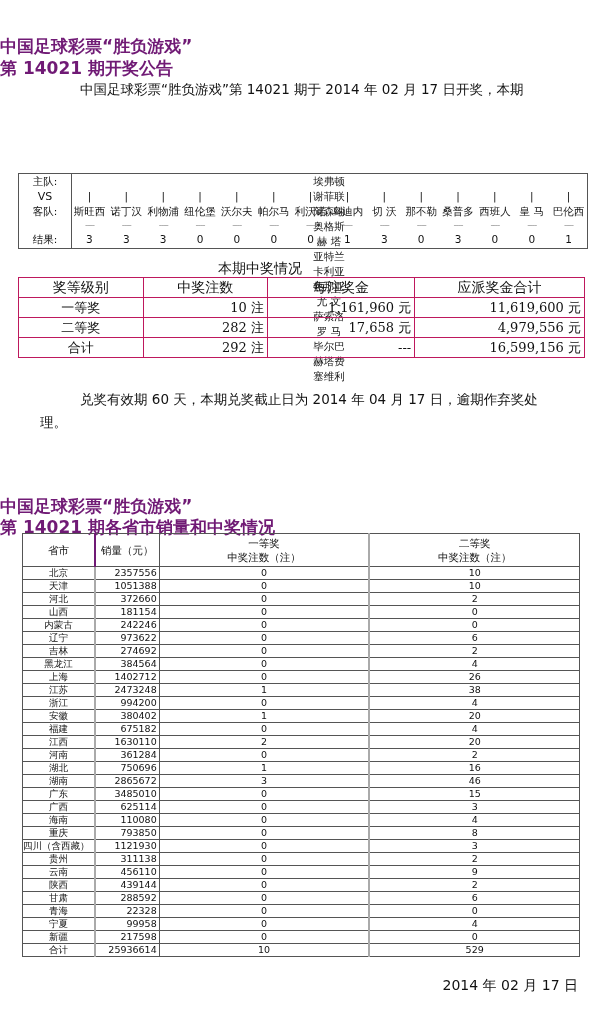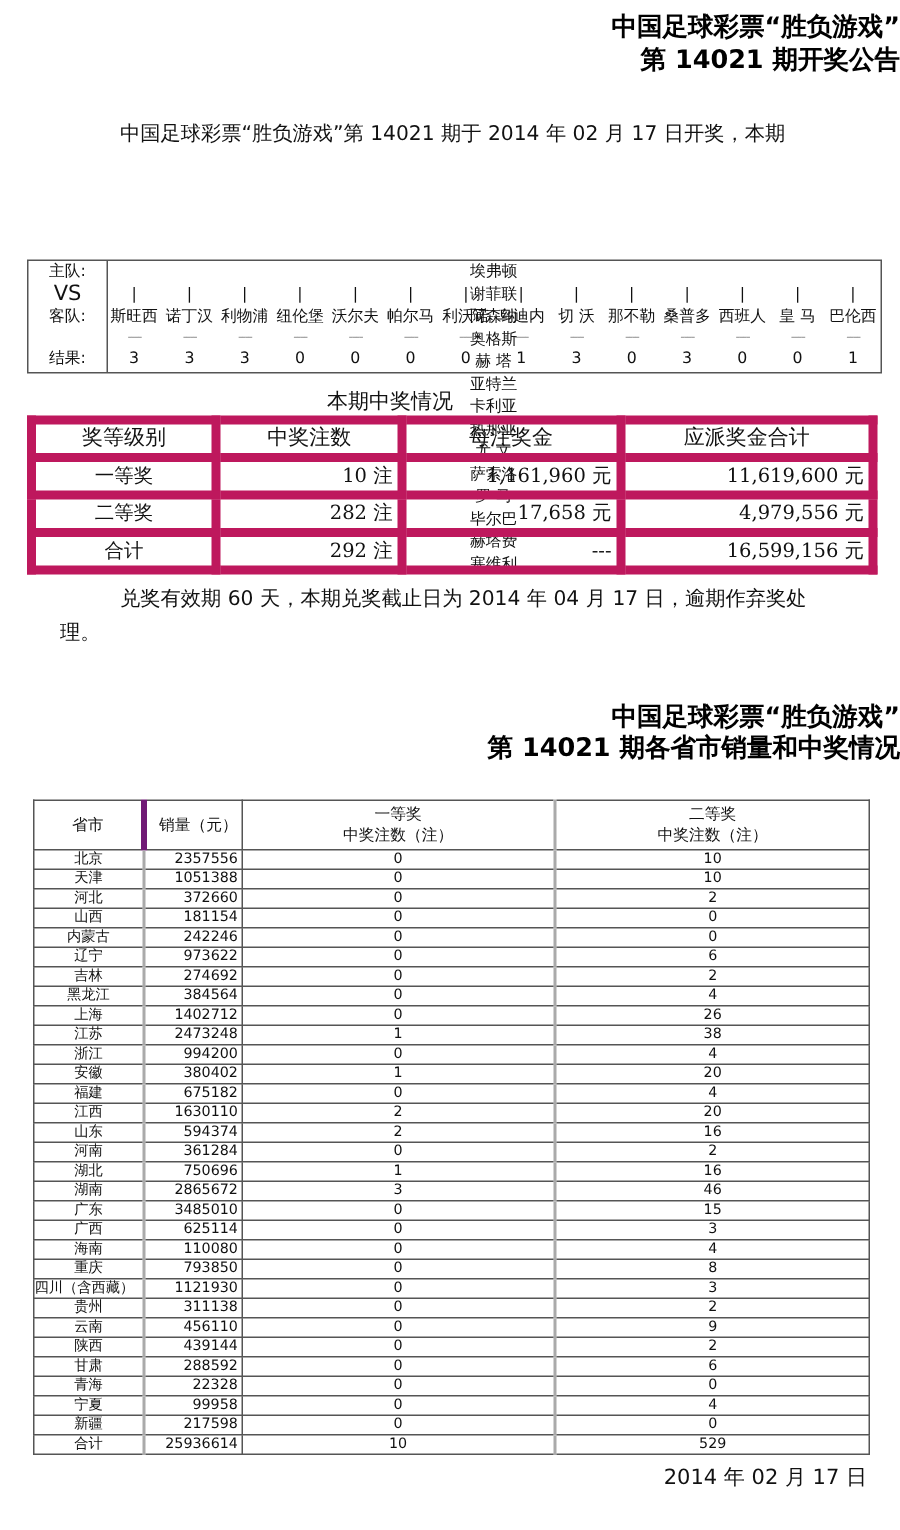--- a/index.html
+++ b/index.html
@@ -1,34 +1,34 @@
 <!DOCTYPE html>
 <html><head>
 <meta charset="utf-8">
 <style>
   html, body { margin: 0; padding: 0; background: #ffffff; }
   body { width: 600px; height: 1020px; position: relative; overflow: hidden;
          font-family: "DejaVu Sans", "Liberation Sans", sans-serif; color: #111; }
   .abs { position: absolute; }
-  .title { left: 0; width: 600px; text-align: right; font-size: 17px; line-height: 20px; font-weight: bold; color:#000000; }
+  .title { left: 0; width: 600px; text-align: left; font-size: 17px; line-height: 20px; font-weight: bold; color:#701a75;margin-top:28px; }
   .para { left: 40px; width: 545px; font-size: 13.5px; line-height: 26px; color:#111; }
   .para .indent { display:inline-block; width: 40px; }
 
   
   #match { left: 18px; top: 173px; width: 570px; height: 76px; border: 1px solid #555; box-sizing: border-box; }
   #match .labels { position:absolute; left:0; top:0; width:52px; height:100%; border-right:1px solid #555; }
   #match .cellrow { position:absolute; left:52px; right:0; height:15px; display:flex; font-size:10.5px; line-height:15px; }
   #match .cellrow span { flex:1; text-align:center; white-space:nowrap; }
   #match .lab { position:absolute; left:0; width:52px; text-align:center; font-size:10.5px; line-height:15px; }
   #match .dash { color:#999; letter-spacing:-1px; font-size:9px; }
 
   
   #prize-title { left:0; width:520px; text-align:center; top: 259px; font-size:14px; line-height:18px; font-weight:normal; }
   #prize { left:18px; top:277px; border-collapse: collapse; width: 567px; }
-  #prize td, #prize th { border:6px solid #be185d; height:19px; padding:0 3px; font-size:14px; line-height:19px; }
+  #prize td, #prize th { border:1px solid #be185d; height:19px; padding:0 3px; font-size:14px; line-height:19px; }
   #prize th { font-weight: normal; text-align:center; font-family: "DejaVu Sans", sans-serif; }
   #prize td { font-family: "DejaVu Serif", "Liberation Serif", serif; font-size:13px; }
   #prize td.c { text-align:center; }
   #prize td.r { text-align:right; }
 
   
   #prov { left:22px; top:533px; border-collapse: collapse; width: 558px; }
   #prov td, #prov th { border:1px solid #555; padding:0 2px; font-size:9.5px; line-height:12px; height:12px; text-align:center; }
   #prov th { font-weight:normal; font-size:10.5px; height: 32px; line-height:14px; }
   #prov td.num { text-align:right; }
@@ -45,21 +45,21 @@
 <div class="abs title" style="top:8px;">中国足球彩票“胜负游戏”</div>
 <div class="abs title" style="top:30px;">第 14021 期开奖公告</div>
 
 <div class="abs para" style="top:76px;">
   <div><span class="indent"></span><span>中国足球彩票“胜负游戏”第 14021 期于 2014 年 02 月 17 日开奖，本期</span></div>
 </div>
 
 <div id="match" class="abs">
   <div class="labels"></div>
   <div class="lab" style="top:0px;">主队:</div>
-  <div class="lab" style="top:15px; font-size:14px;">VS</div>
+  <div class="lab" style="top:15px; font-size:11px;">VS</div>
   <div class="lab" style="top:30px;">客队:</div>
   <div class="lab" style="top:58px;">结果:</div>
 
   <div class="cellrow" style="top:0px;flex-direction:column;" id="home-row">
       <span>埃弗顿</span>
       <span>谢菲联</span>
       <span>阿森纳</span>
       <span>奥格斯</span>
       <span>赫 塔</span>
       <span>亚特兰</span>
@@ -175,21 +175,21 @@
   <div style="line-height:20px;"><span>理。</span></div>
 </div>
 
 <div class="abs title" style="top:468px;">中国足球彩票“胜负游戏”</div>
 <div class="abs title" style="top:489px;">第 14021 期各省市销量和中奖情况</div>
 
 <table id="prov" class="abs">
   <thead>
     <tr>
       <th class="c1">省市</th>
-      <th class="c2" style="text-align:right; border-left:4px solid #701a75;">销量（元）</th>
+      <th class="c2" style="text-align:center; border-left:2px solid #701a75;">销量（元）</th>
       <th class="c3">
         <div>一等奖</div>
         <div>中奖注数（注）</div>
       </th>
       <th class="c4" style="border-left:2px solid #aaa;">
         <div>二等奖</div>
         <div>中奖注数（注）</div>
       </th>
     </tr>
   </thead>
@@ -272,26 +272,20 @@
         <td>0</td>
         <td class="sep2">4</td>
       </tr>
       <tr>
         <td>江西</td>
         <td class="num sep2">1630110</td>
         <td>2</td>
         <td class="sep2">20</td>
       </tr>
       <tr>
-        <td>山东</td>
-        <td class="num sep2">594374</td>
-        <td>2</td>
-        <td class="sep2">16</td>
-      </tr>
-      <tr>
         <td>河南</td>
         <td class="num sep2">361284</td>
         <td>0</td>
         <td class="sep2">2</td>
       </tr>
       <tr>
         <td>湖北</td>
         <td class="num sep2">750696</td>
         <td>1</td>
         <td class="sep2">16</td>

